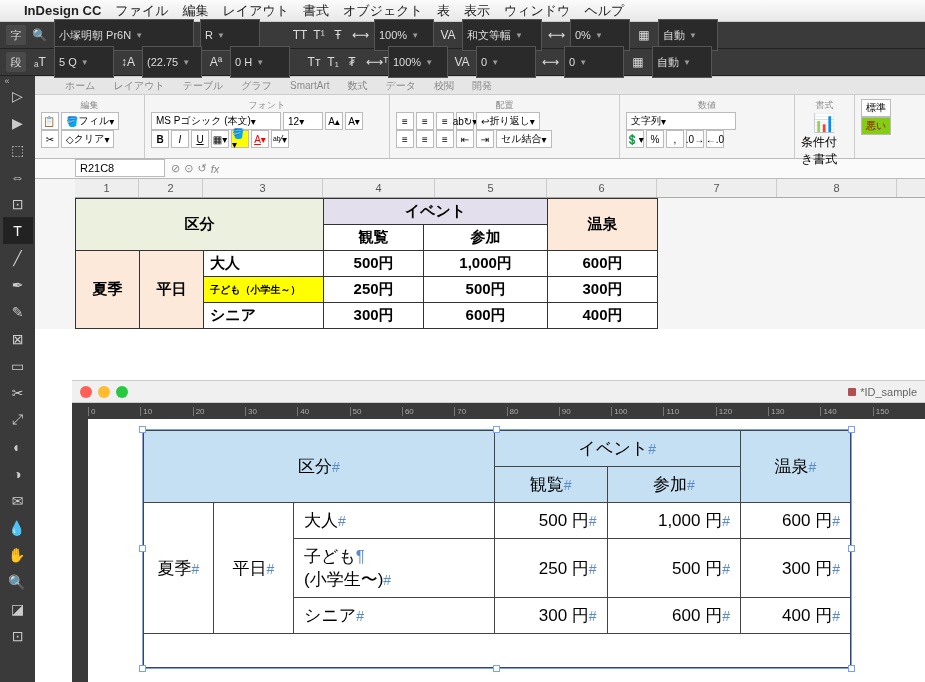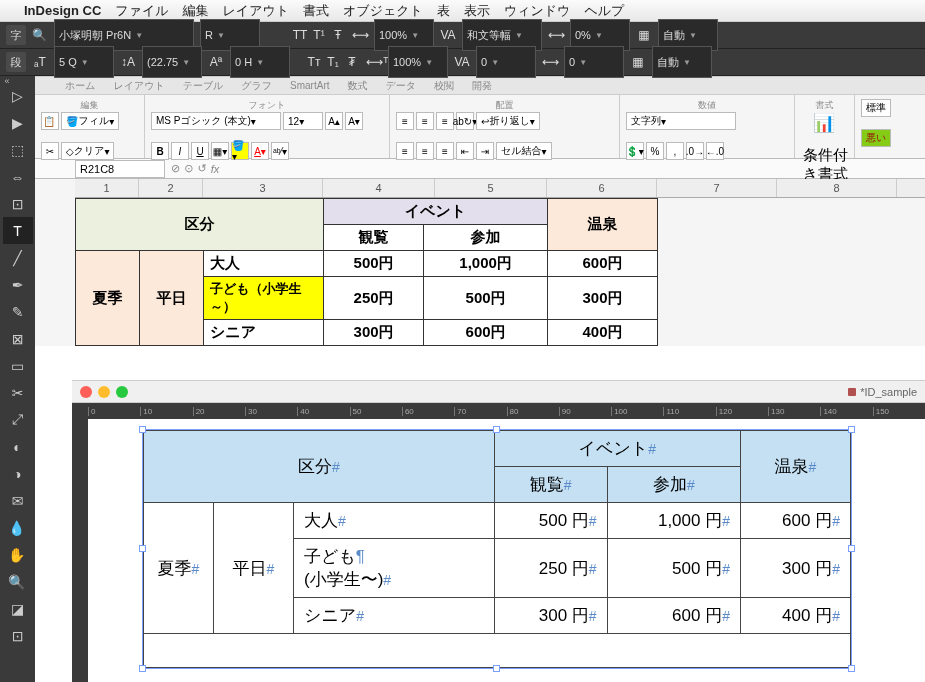--- a/index.html
+++ b/index.html
@@ -21,27 +21,27 @@
 .idbar .seg { display: flex; gap: 3px; align-items: center; }
 .idbar .ico { width: 16px; text-align: center; font-size: 12px; }
 
 
 .excelarea { background: #f5f5f5; border-top: 1px solid #ccc; }
 .tabs { display: flex; background: #e6e6e6; height: 18px; font-size: 10px; color: #888; align-items: center; padding-left: 30px; gap: 18px; border-bottom: 1px solid #ccc; }
 .tabs .t { color: #888; text-align: center; }
 .ribbon { display: flex; height: 64px; border-bottom: 1px solid #bbb; }
 .group { border-right: 1px solid #ccc; padding: 4px 6px 2px; display: flex; flex-direction: column; justify-content: space-between; }
 .group .label { font-size: 9px; color: #888; text-align: center; }
-.group .body { display: flex; gap: 12px; align-items: flex-start; flex: 1; }
+.group .body { display: flex; gap: 0; align-items: flex-start; flex: 1; }
 .btn { border: 1px solid #bbb; background: #fff; height: 18px; display: inline-flex; align-items: center; padding: 0 4px; font-size: 10px; }
 .btn.sq { width: 18px; justify-content: center; padding: 0; }
 .col { display: flex; flex-direction: column; gap: 2px; }
 .row { display: flex; gap: 2px; align-items: center; }
 
-.namebox-row { display: flex; align-items: center; height: 20px; border-bottom: 1px solid #bbb; background: #fafafa; }
+.namebox-row { display: flex; height: 20px; border-bottom: 1px solid #bbb; background: #fafafa; }
 .namebox { width: 90px; border: 1px solid #bbb; background: #fff; height: 18px; margin-left: 40px; padding: 0 4px; font-size: 11px; display: flex; align-items: center; }
 .fxrow { flex: 1; display: flex; align-items: center; gap: 4px; padding: 0 6px; color: #888; font-size: 11px; }
 
 
 .sheet { position: relative; margin-left: 40px; }
 .colhead { display: flex; height: 19px; background: #eee; border-bottom: 1px solid #aaa; }
 .colhead div { border-right: 1px solid #ccc; text-align: center; font-size: 11px; color: #555; line-height: 19px; }
 .ch1{width:64px}.ch2{width:64px}.ch3{width:120px}.ch4{width:112px}.ch5{width:112px}.ch6{width:110px}.ch7{width:120px}.ch8{width:120px}
 table.xl { border-collapse: collapse; }
 table.xl td { border: 1px solid #333; text-align: center; font-size: 15px; padding: 3px 6px; background: #fff; font-weight: bold; }
@@ -294,21 +294,21 @@
           <span class="btn sq">,</span>
           <span class="btn sq">.0→</span>
           <span class="btn sq">←.0</span>
         </div>
       </div>
     </div>
     <div class="group" style="width:60px">
       <div class="label">書式</div>
       <div class="body col" style="align-items:center">
         <span style="font-size:18px">📊</span>
-        <span style="font-size:15px;text-align:right">条件付き書式</span>
+        <span style="font-size:12px;text-align:left">条件付き書式</span>
       </div>
     </div>
     <div class="group" style="width:55px;border-right:none">
       <div class="body col">
         <span class="btn" style="justify-content:center">標準</span>
         <span class="btn" style="background:#84cc16;color:#9c0006;justify-content:center">悪い</span>
       </div>
     </div>
   </div>
 
@@ -348,21 +348,21 @@
       </tr>
       <tr>
         <td rowspan="3" class="hdr bg-peach" style="width:64px">夏季</td>
         <td rowspan="3" class="hdr bg-peach" style="width:64px">平日</td>
         <td class="hdr" style="text-align:left;width:120px">大人</td>
         <td>500円</td>
         <td>1,000円</td>
         <td>600円</td>
       </tr>
       <tr>
-        <td class="hdr bg-yel" style="text-align:left;font-size:13px">子ども（小学生～）</td>
+        <td class="hdr bg-yel" style="text-align:left;font-size:10px">子ども（小学生～）</td>
         <td>250円</td>
         <td>500円</td>
         <td>300円</td>
       </tr>
       <tr>
         <td class="hdr" style="text-align:left">シニア</td>
         <td>300円</td>
         <td>600円</td>
         <td>400円</td>
       </tr>

